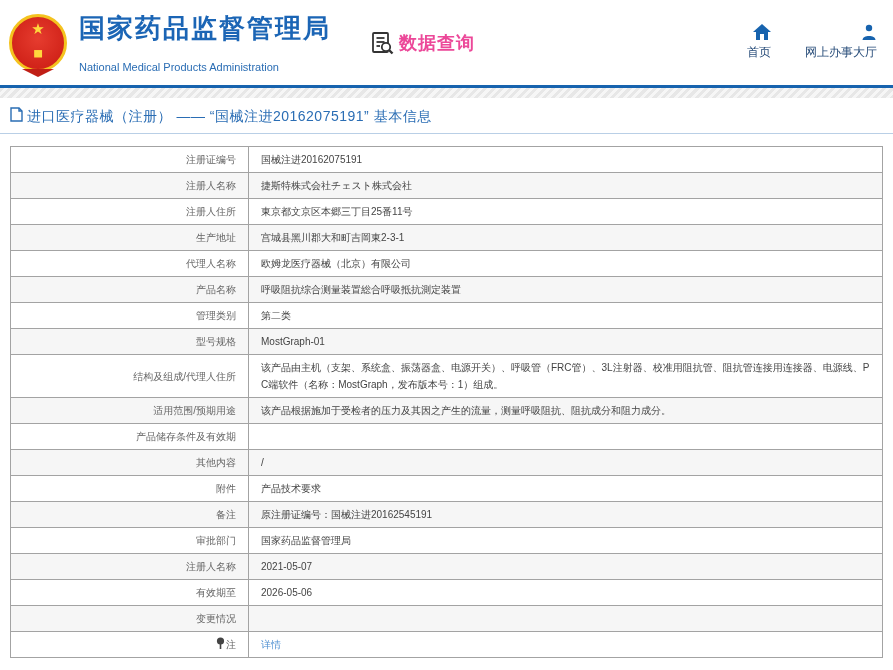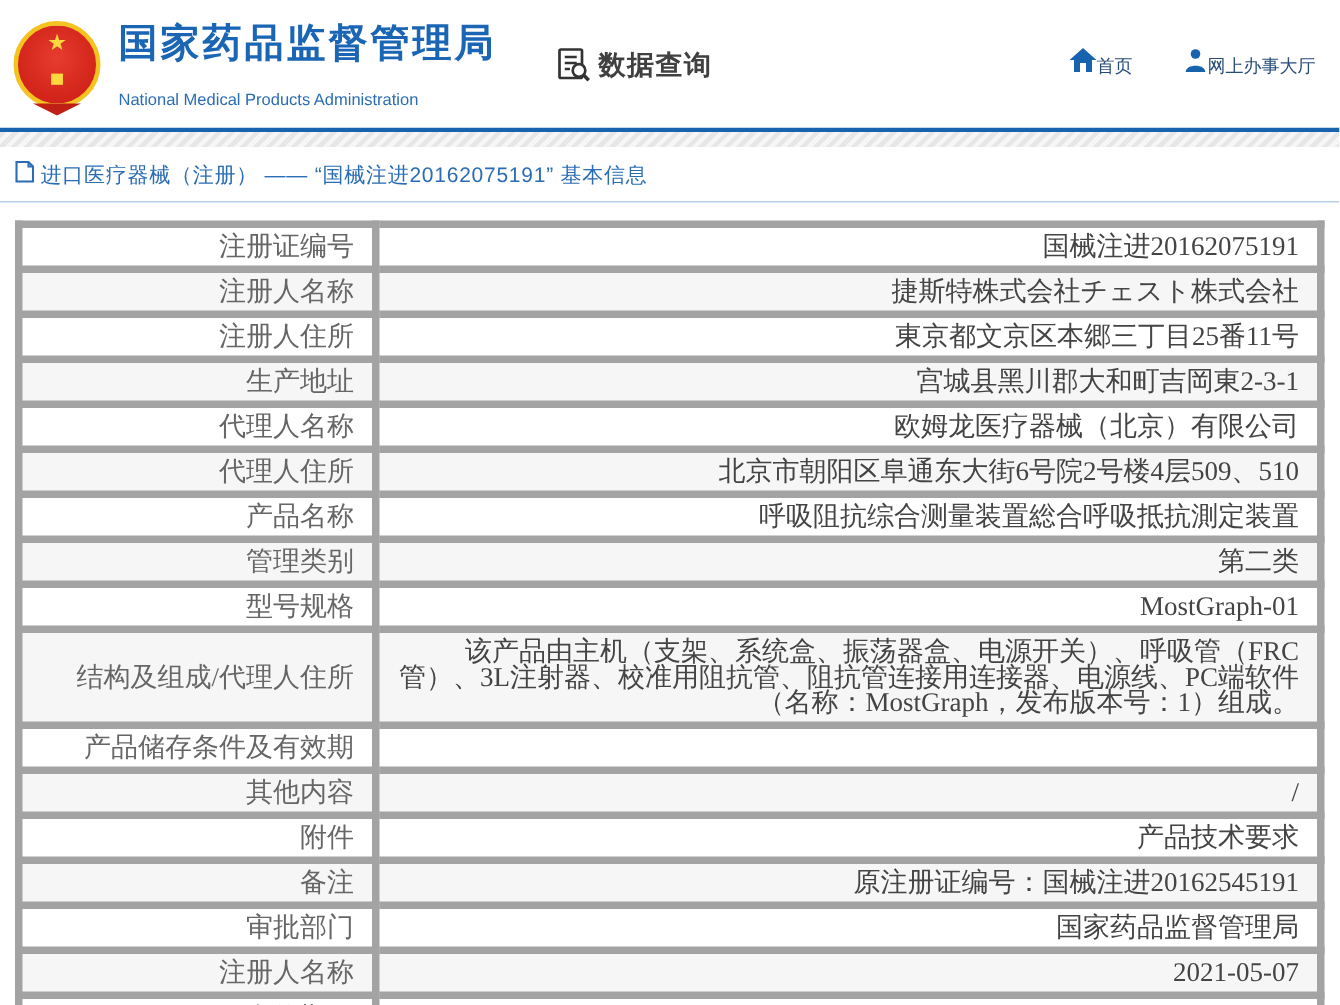--- a/index.html
+++ b/index.html
@@ -18,45 +18,45 @@
     border:3px solid #f4c31f; position:relative; flex:0 0 auto;
   }
   .logo .star { position:absolute; top:4px; left:0; right:0; text-align:center; color:#ffd83d; font-size:15px; line-height:15px; }
   .logo .gate { position:absolute; bottom:10px; left:50%; transform:translateX(-50%); width:28px; height:14px; color:#ffd83d; font-size:10px; text-align:center; line-height:14px; overflow:hidden; }
   .logo::after { content:""; position:absolute; left:50%; transform:translateX(-50%); bottom:-8px; border-left:16px solid transparent; border-right:16px solid transparent; border-top:8px solid #c01f16; }
   .title-block { margin-left:12px; }
   .title-cn { color:#1b65b5; font-size:26px; font-weight:bold; letter-spacing:2px; line-height:30px; }
   .title-en { color:#2a6db4; font-size:11px; margin-top:18px; }
   .section-entry { display:flex; align-items:center; margin-left:38px; cursor:pointer; }
   .section-entry svg { display:block; }
-  .section-label { font-size:18px; color:#404040; font-weight:600; margin-left:4px; letter-spacing:1px;font-family:Liberation Serif, serif; }
+  .section-label { font-size:18px; color:#ec4899; font-weight:600; margin-left:4px; letter-spacing:1px;font-family:Liberation Serif, serif; }
   .header-nav { margin-left:auto; margin-right:16px; display:flex; gap:34px; }
-  .nav-item { display:flex; flex-direction:row; align-items:flex-start; cursor:pointer;font-family:Liberation Serif, serif; }
+  .nav-item { display:flex; flex-direction:column; align-items:flex-end; cursor:pointer;font-family:Liberation Serif, serif; }
   .nav-item svg { display:block; }
   .nav-label { font-size:12px; color:#274c79; margin-top:4px; white-space:nowrap; }
 
   
   .blue-rule { height:3px; background:#1763ae; }
   .hatch-band {
     height:10px;
     background:repeating-linear-gradient(135deg,#e7e7e7 0 3px,#f6f6f6 3px 6px);
   }
 
   
   .crumb-bar { padding:9px 0 7px 10px; border-bottom:1px solid #b9cfe6; display:flex; align-items:center; }
   .crumb-bar svg { flex:0 0 auto; margin-right:4px; }
   .crumb-text { color:#2a6db4; font-size:14px; letter-spacing:0.5px; }
 
   
   .table-wrap { margin:12px 10px 0 10px; }
   table.info { width:100%; border-collapse:collapse; border:1px solid #c9c9c9; table-layout:fixed; }
   table.info tr:nth-child(even) { background:#f6f6f6; }
-  table.info td { border:5px solid #a3a3a3; font-size:18px; padding:4px 12px; height:25px; line-height:17px; vertical-align:middle;font-family:Liberation Serif, serif; }
+  table.info td { border:1px solid #a3a3a3; font-size:10px; padding:4px 12px; height:25px; line-height:17px; vertical-align:middle; }
   td.label-cell { width:238px; text-align:right; color:#666; }
-  td.value-cell { color:#444; word-break:break-all;text-align:right; }
+  td.value-cell { color:#444; word-break:break-all; }
   td.value-cell a { color:#4d8fd1; text-decoration:none; cursor:pointer; }
   .pin-glyph { display:inline-block; vertical-align:-1px; margin-right:1px; }
 </style>
 </head>
 <body>
 
 <div class="header">
   <div class="logo">
     <div class="star">★</div>
     <div class="gate">▅</div>
@@ -129,40 +129,40 @@
         </tr>
         <tr>
           <td class="label-cell">生产地址</td>
           <td class="value-cell">宫城县黑川郡大和町吉岡東2-3-1</td>
         </tr>
         <tr>
           <td class="label-cell">代理人名称</td>
           <td class="value-cell">欧姆龙医疗器械（北京）有限公司</td>
         </tr>
         <tr>
-          <td class="label-cell">代理人住所</td>
-          <td class="value-cell">北京市朝阳区阜通东大街6号院2号楼4层509、510</td>
-        </tr>
-        <tr>
           <td class="label-cell">产品名称</td>
           <td class="value-cell">呼吸阻抗综合测量装置総合呼吸抵抗測定装置</td>
         </tr>
         <tr>
           <td class="label-cell">管理类别</td>
           <td class="value-cell">第二类</td>
         </tr>
         <tr>
           <td class="label-cell">型号规格</td>
           <td class="value-cell">MostGraph-01</td>
         </tr>
         <tr>
           <td class="label-cell">结构及组成/代理人住所</td>
           <td class="value-cell">该产品由主机（支架、系统盒、振荡器盒、电源开关）、呼吸管（FRC管）、3L注射器、校准用阻抗管、阻抗管连接用连接器、电源线、PC端软件（名称：MostGraph，发布版本号：1）组成。</td>
         </tr>
         <tr>
+          <td class="label-cell">适用范围/预期用途</td>
+          <td class="value-cell">该产品根据施加于受检者的压力及其因之产生的流量，测量呼吸阻抗、阻抗成分和阻力成分。</td>
+        </tr>
+        <tr>
           <td class="label-cell">产品储存条件及有效期</td>
           <td class="value-cell"></td>
         </tr>
         <tr>
           <td class="label-cell">其他内容</td>
           <td class="value-cell">/</td>
         </tr>
         <tr>
           <td class="label-cell">附件</td>
           <td class="value-cell">产品技术要求</td>
@@ -175,20 +175,24 @@
           <td class="label-cell">审批部门</td>
           <td class="value-cell">国家药品监督管理局</td>
         </tr>
         <tr>
           <td class="label-cell">注册人名称</td>
           <td class="value-cell">2021-05-07</td>
         </tr>
         <tr>
           <td class="label-cell">有效期至</td>
           <td class="value-cell">2026-05-06</td>
+        </tr>
+        <tr>
+          <td class="label-cell">变更情况</td>
+          <td class="value-cell"></td>
         </tr>
         <tr>
           <td class="label-cell"><svg class="pin-glyph" width="9" height="12" viewBox="0 0 9 12" fill="#444">
               <circle cx="4.5" cy="4" r="3.6"></circle>
               <rect x="3.7" y="6" width="1.6" height="6"></rect>
             </svg>注</td>
           <td class="value-cell"><a>详情</a></td>
         </tr>
       </tbody>
   </table>

